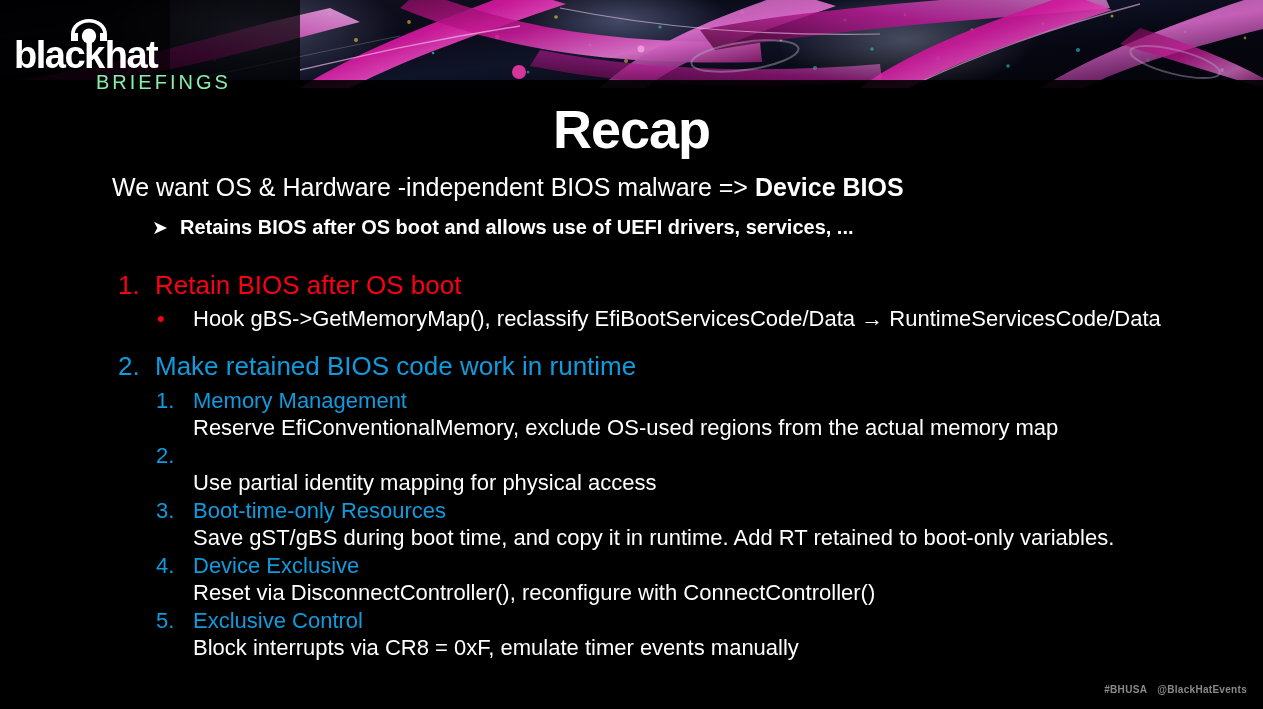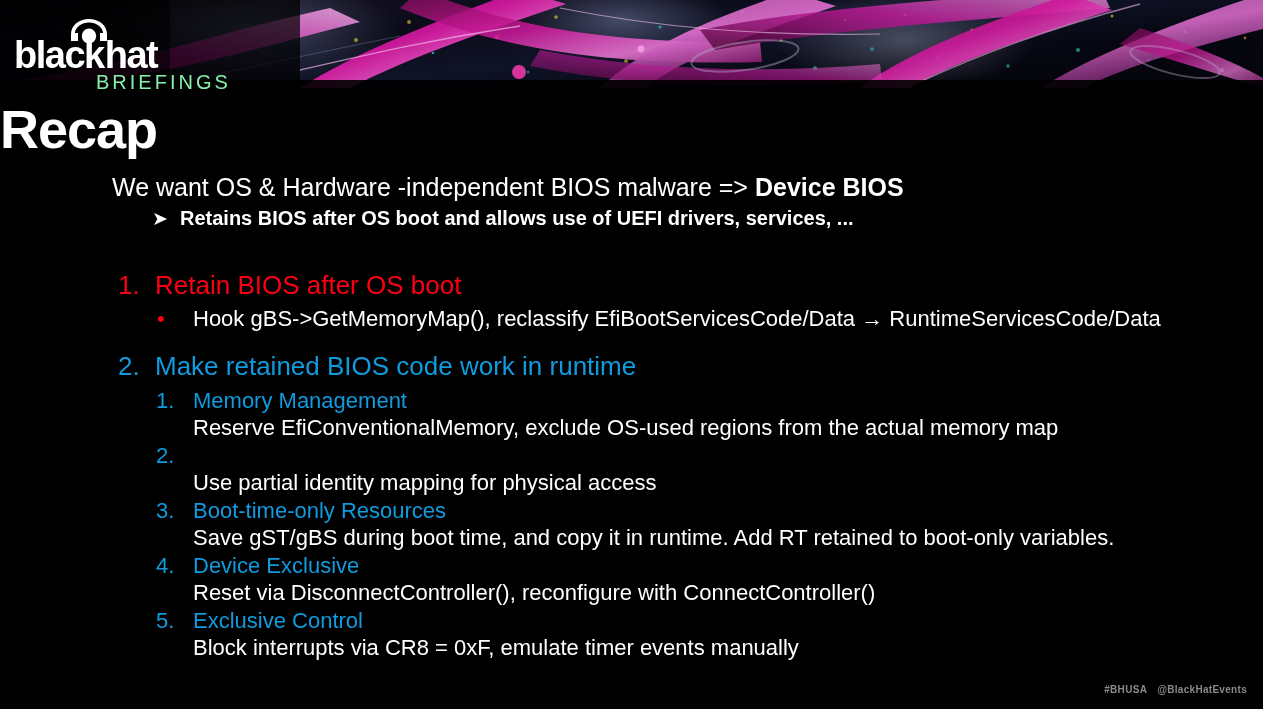--- a/index.html
+++ b/index.html
@@ -34,36 +34,36 @@
   #logo .wordmark .hat { margin-left:1px; }
   #logo .sub {
     position:absolute; left:46px; top:56px;
     font-size:20px; letter-spacing:3.0px; color:#86efac;
     line-height:1; white-space:nowrap;margin-left:36px;
   }
 
   
   #title {
     position:absolute; top:102px; left:0; width:1263px;
-    text-align:left;
+    text-align:center;
     font-size:54px; font-weight:bold; color:#ffffff;
     letter-spacing:-1px; line-height:1;
   }
 
   
   #body { position:absolute; left:0; top:172px; width:1263px; }
 
   .lvl1 {
     position:relative; margin-left:112px;
     font-size:25px; line-height:30px; color:#fff; white-space:nowrap;
   }
   .lvl1 b { font-weight:bold; }
 
   .arrow-row {
-    position:relative; margin-left:152px; margin-top:3px;
+    position:relative; margin-left:152px; margin-top:12px;
     font-size:20px; line-height:26px; font-weight:bold;
     color:#fff; white-space:nowrap;
   }
   .arrow-row .mk {
     display:inline-block; width:28px; font-weight:normal; font-size:19px;
   }
 
   
   .num-head {
     position:relative; display:flex; white-space:nowrap;

